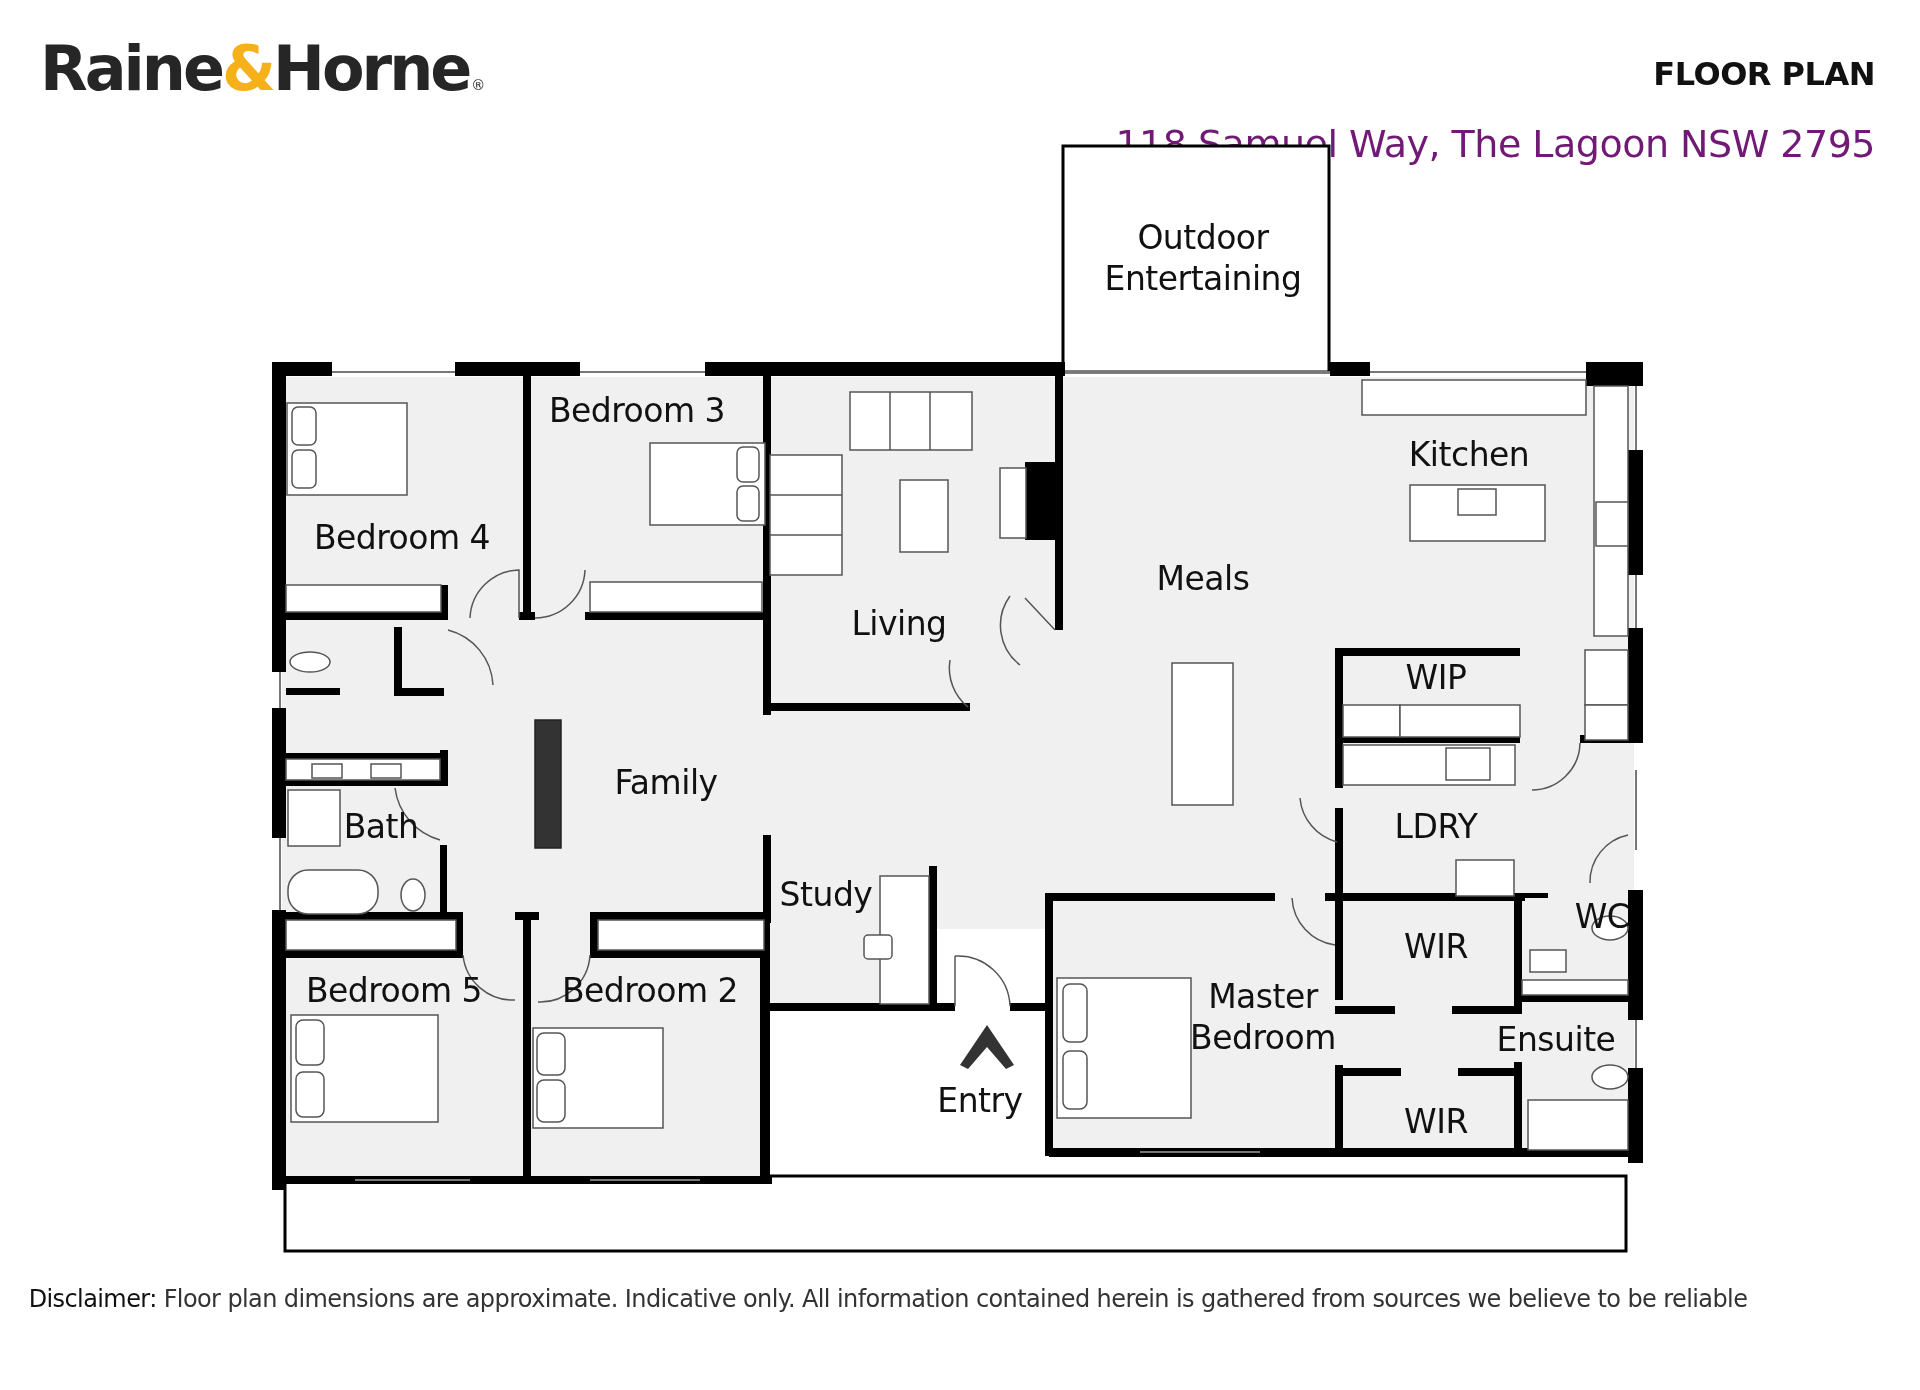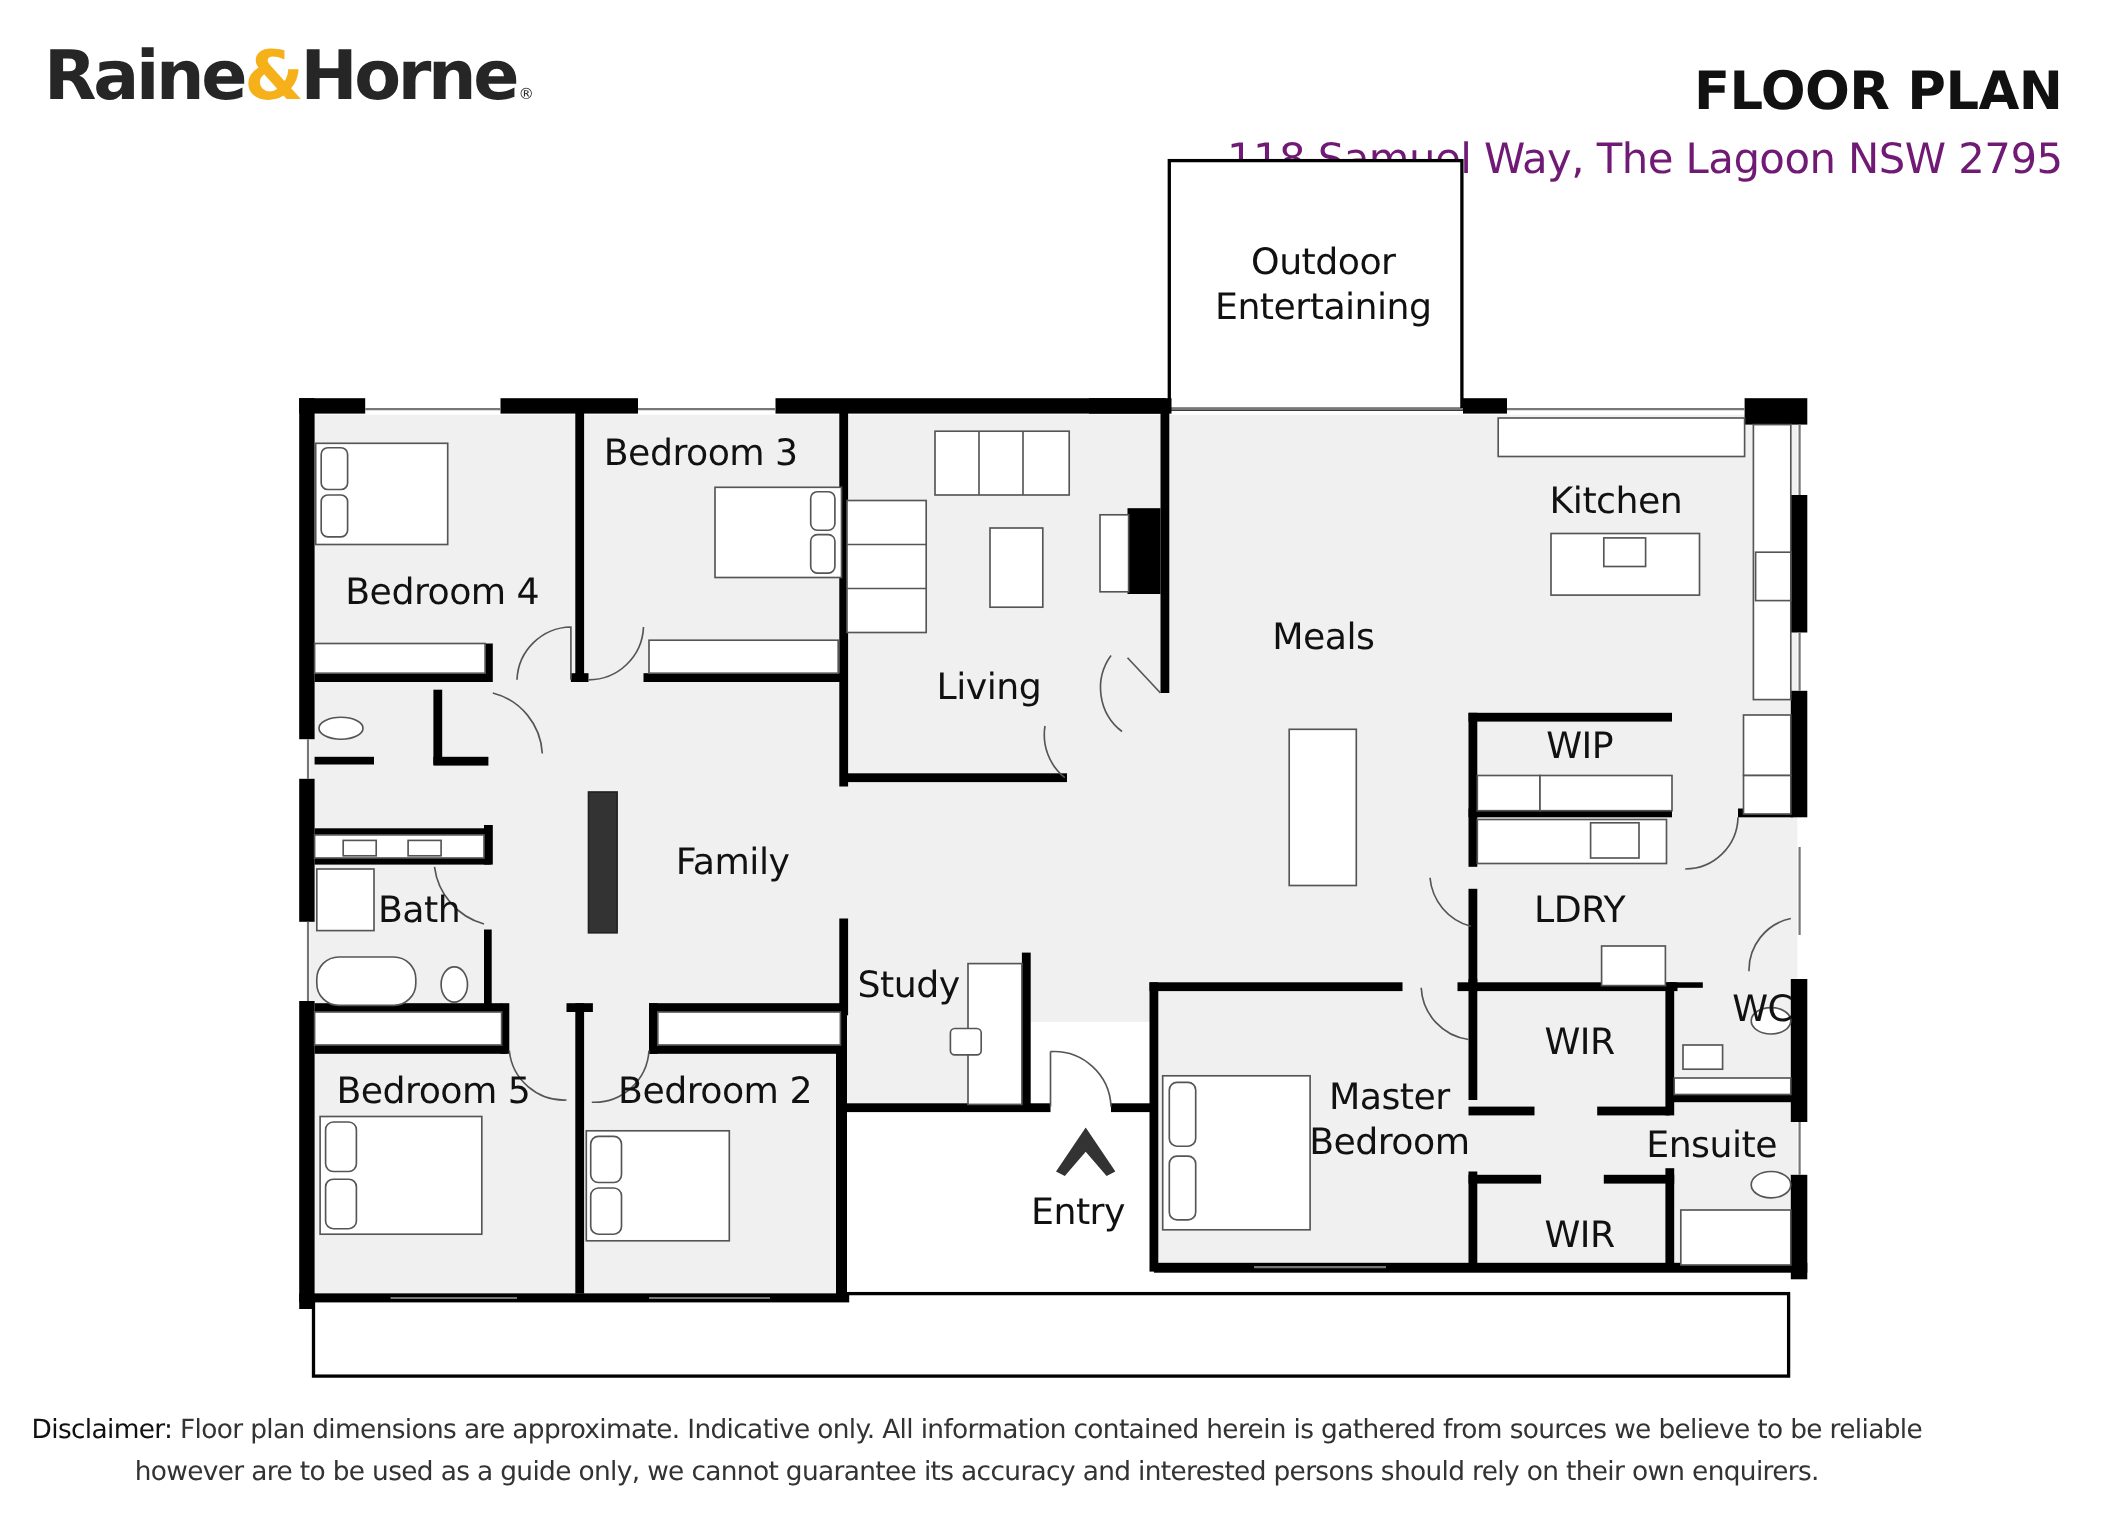--- a/index.html
+++ b/index.html
@@ -1,20 +1,20 @@
 <!DOCTYPE html>
 <html><head>
 <meta charset="utf-8">
 <style>
   html, body { margin: 0; padding: 0; background: #ffffff; }
   body { width: 1920px; height: 1390px; position: relative; overflow: hidden; font-family: "DejaVu Sans", sans-serif; color: #111; }
   .logo { position: absolute; left: 40px; top: 38px; font-family: "DejaVu Sans", sans-serif; font-weight: bold; font-size: 62px; letter-spacing: -3px; color: #262626; line-height: 1; }
   .logo .amp { color: #f5b01a; }
   .logo .reg { font-size: 14px; letter-spacing: 0; font-weight: normal; vertical-align: baseline; margin-left: 2px; }
-  .title { position: absolute; right: 45px; top: 55px; font-family: "DejaVu Sans", sans-serif; font-weight: bold; font-size: 48px; color: #111; letter-spacing: -0.5px; }
+  .title { position: absolute; right: 45px; top: 55px; font-family: "DejaVu Sans", sans-serif; font-weight: bold; font-size: 32px; color: #111; letter-spacing: -0.5px; }
   .address { position: absolute; right: 45px; top: 122px; font-family: "DejaVu Sans", sans-serif; font-size: 38px; color: #701a75; letter-spacing: -0.5px; }
   #plan { position: absolute; left: 0; top: 0; }
   .room-label { position: absolute; font-family: "DejaVu Sans", sans-serif; font-size: 33px; color: #111; text-align: center; white-space: nowrap; line-height: 1.25; letter-spacing: -0.5px; transform: translate(-50%, -50%); }
   .disclaimer { position: absolute; left: 0; width: 1776px; top: 1280px; text-align: center; font-family: "DejaVu Sans", sans-serif; font-size: 24px; color: #333; line-height: 38px; letter-spacing: -0.6px; }
   .disclaimer .lead { color: #111; }
   .entry-arrow { position: absolute; left: 960px; top: 1025px; width: 54px; height: 44px; }
 </style>
 </head>
 <body>
 
@@ -248,14 +248,13 @@
 <div class="room-label" style="left:1556px; top:1040px;">Ensuite</div>
 <div class="room-label" style="left:980px; top:1101px;">Entry</div>
 <div class="room-label" style="left:1436px; top:1122px;">WIR</div>
 
 <svg class="entry-arrow" viewBox="0 0 54 44" xmlns="http://www.w3.org/2000/svg">
   <path d="M27 0 L54 40 L46 44 L27 22 L8 44 L0 40 Z" fill="#333"></path>
 </svg>
 
 <div class="disclaimer">
   <div><span class="lead">Disclaimer:</span><span> Floor plan dimensions are approximate. Indicative only. All information contained herein is gathered from sources we believe to be reliable</span></div>
-  <div>however are to be used as a guide only, we cannot guarantee its accuracy and interested persons should rely on their own enquirers.</div>
 </div>
 
 </body></html>

